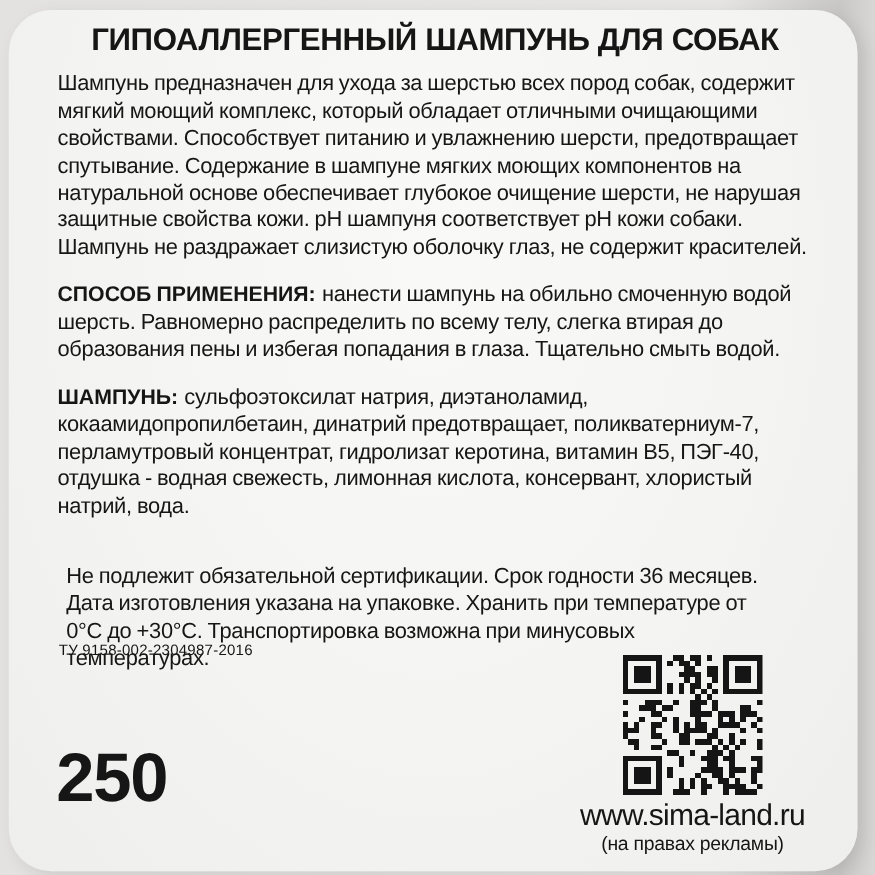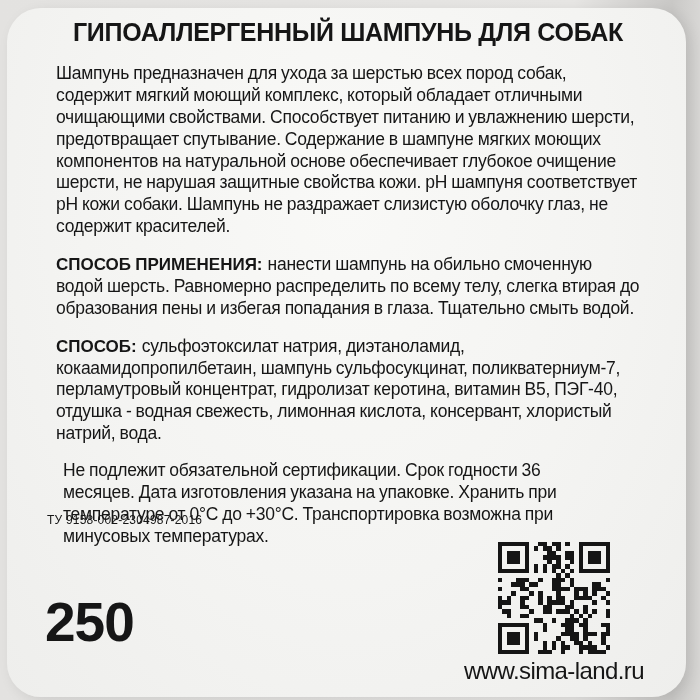--- a/index.html
+++ b/index.html
@@ -19,21 +19,21 @@
     box-shadow:5px 4px 14px rgba(0,0,0,.10);
     padding:6px 30px 0 33px;
     box-sizing:border-box;
     color:#161616;
   }
   .title{
     font-size:25px;font-weight:700;text-align:center;
     letter-spacing:-.3px;margin:4px 0 9px;
   }
   .desc,.para,.cert{
-    font-size:17.5px;line-height:1.25;margin:16px;
+    font-size:17.5px;line-height:1.25;margin:6px;
     letter-spacing:-.25px;word-spacing:-.5px;
   }
   .para{margin-top:16px;}
   .para strong{font-size:17px;letter-spacing:0;margin-right:5px;}
   .cert{position:absolute;top:436px;left:40px;right:60px;}
   .tu{position:absolute;top:505px;left:40px;font-size:12px;letter-spacing:.2px;margin:0;}
   .volume{
     position:absolute;left:38px;bottom:52px;
     font-size:55px;font-weight:700;line-height:.84;letter-spacing:-1px;
   }
@@ -50,21 +50,21 @@
 
     <h1 class="title">ГИПОАЛЛЕРГЕННЫЙ ШАМПУНЬ ДЛЯ СОБАК</h1>
 
     <p class="desc">Шампунь предназначен для ухода за шерстью всех пород собак, содержит мягкий моющий комплекс, который обладает отличными очищающими свойствами. Способствует питанию и увлажнению шерсти, предотвращает спутывание. Содержание в шампуне мягких моющих компонентов на натуральной основе обеспечивает глубокое очищение шерсти, не нарушая защитные свойства кожи. pH шампуня соответствует pH кожи собаки. Шампунь не раздражает слизистую оболочку глаз, не содержит красителей.</p>
 
     <p class="para">
       <strong>СПОСОБ ПРИМЕНЕНИЯ:</strong><span>нанести шампунь на обильно смоченную водой шерсть. Равномерно распределить по всему телу, слегка втирая до образования пены и избегая попадания в глаза. Тщательно смыть водой.</span>
     </p>
 
     <p class="para">
-      <strong>СПОСОБ:</strong><span>сульфоэтоксилат натрия, диэтаноламид, кокаамидопропилбетаин, шампунь сульфосукцинат, поликватерниум-7, перламутровый концентрат, гидролизат керотина, витамин B5, ПЭГ-40, отдушка - водная свежесть, лимонная кислота, консервант, хлористый натрий, вода.</span>
+      <strong>ШАМПУНЬ:</strong><span>сульфоэтоксилат натрия, диэтаноламид, кокаамидопропилбетаин, динатрий предотвращает, поликватерниум-7, перламутровый концентрат, гидролизат керотина, витамин B5, ПЭГ-40, отдушка - водная свежесть, лимонная кислота, консервант, хлористый натрий, вода.</span>
     </p>
 
     <p class="cert">Не подлежит обязательной сертификации. Срок годности 36 месяцев. Дата изготовления указана на упаковке. Хранить при температуре от 0°С до +30°С. Транспортировка возможна при минусовых температурах.</p>
 
     <p class="tu">ТУ 9158-002-2304987-2016</p>
 
     <div class="volume">
       <div>250</div>
     </div>
 
@@ -354,16 +354,17 @@
             <rect x="11" y="24" width="1" height="1"></rect>
             <rect x="14" y="24" width="1" height="1"></rect>
             <rect x="18" y="24" width="1" height="1"></rect>
             <rect x="20" y="24" width="1" height="1"></rect>
             <rect x="21" y="24" width="1" height="1"></rect>
             <rect x="22" y="24" width="1" height="1"></rect>
             <rect x="23" y="24" width="1" height="1"></rect>
           </g>
         </svg>
       <div class="site">www.sima-land.ru</div>
+      <div class="ad">(на правах рекламы)</div>
     </div>
 
   </div>
 </div>
 
 </body></html>

